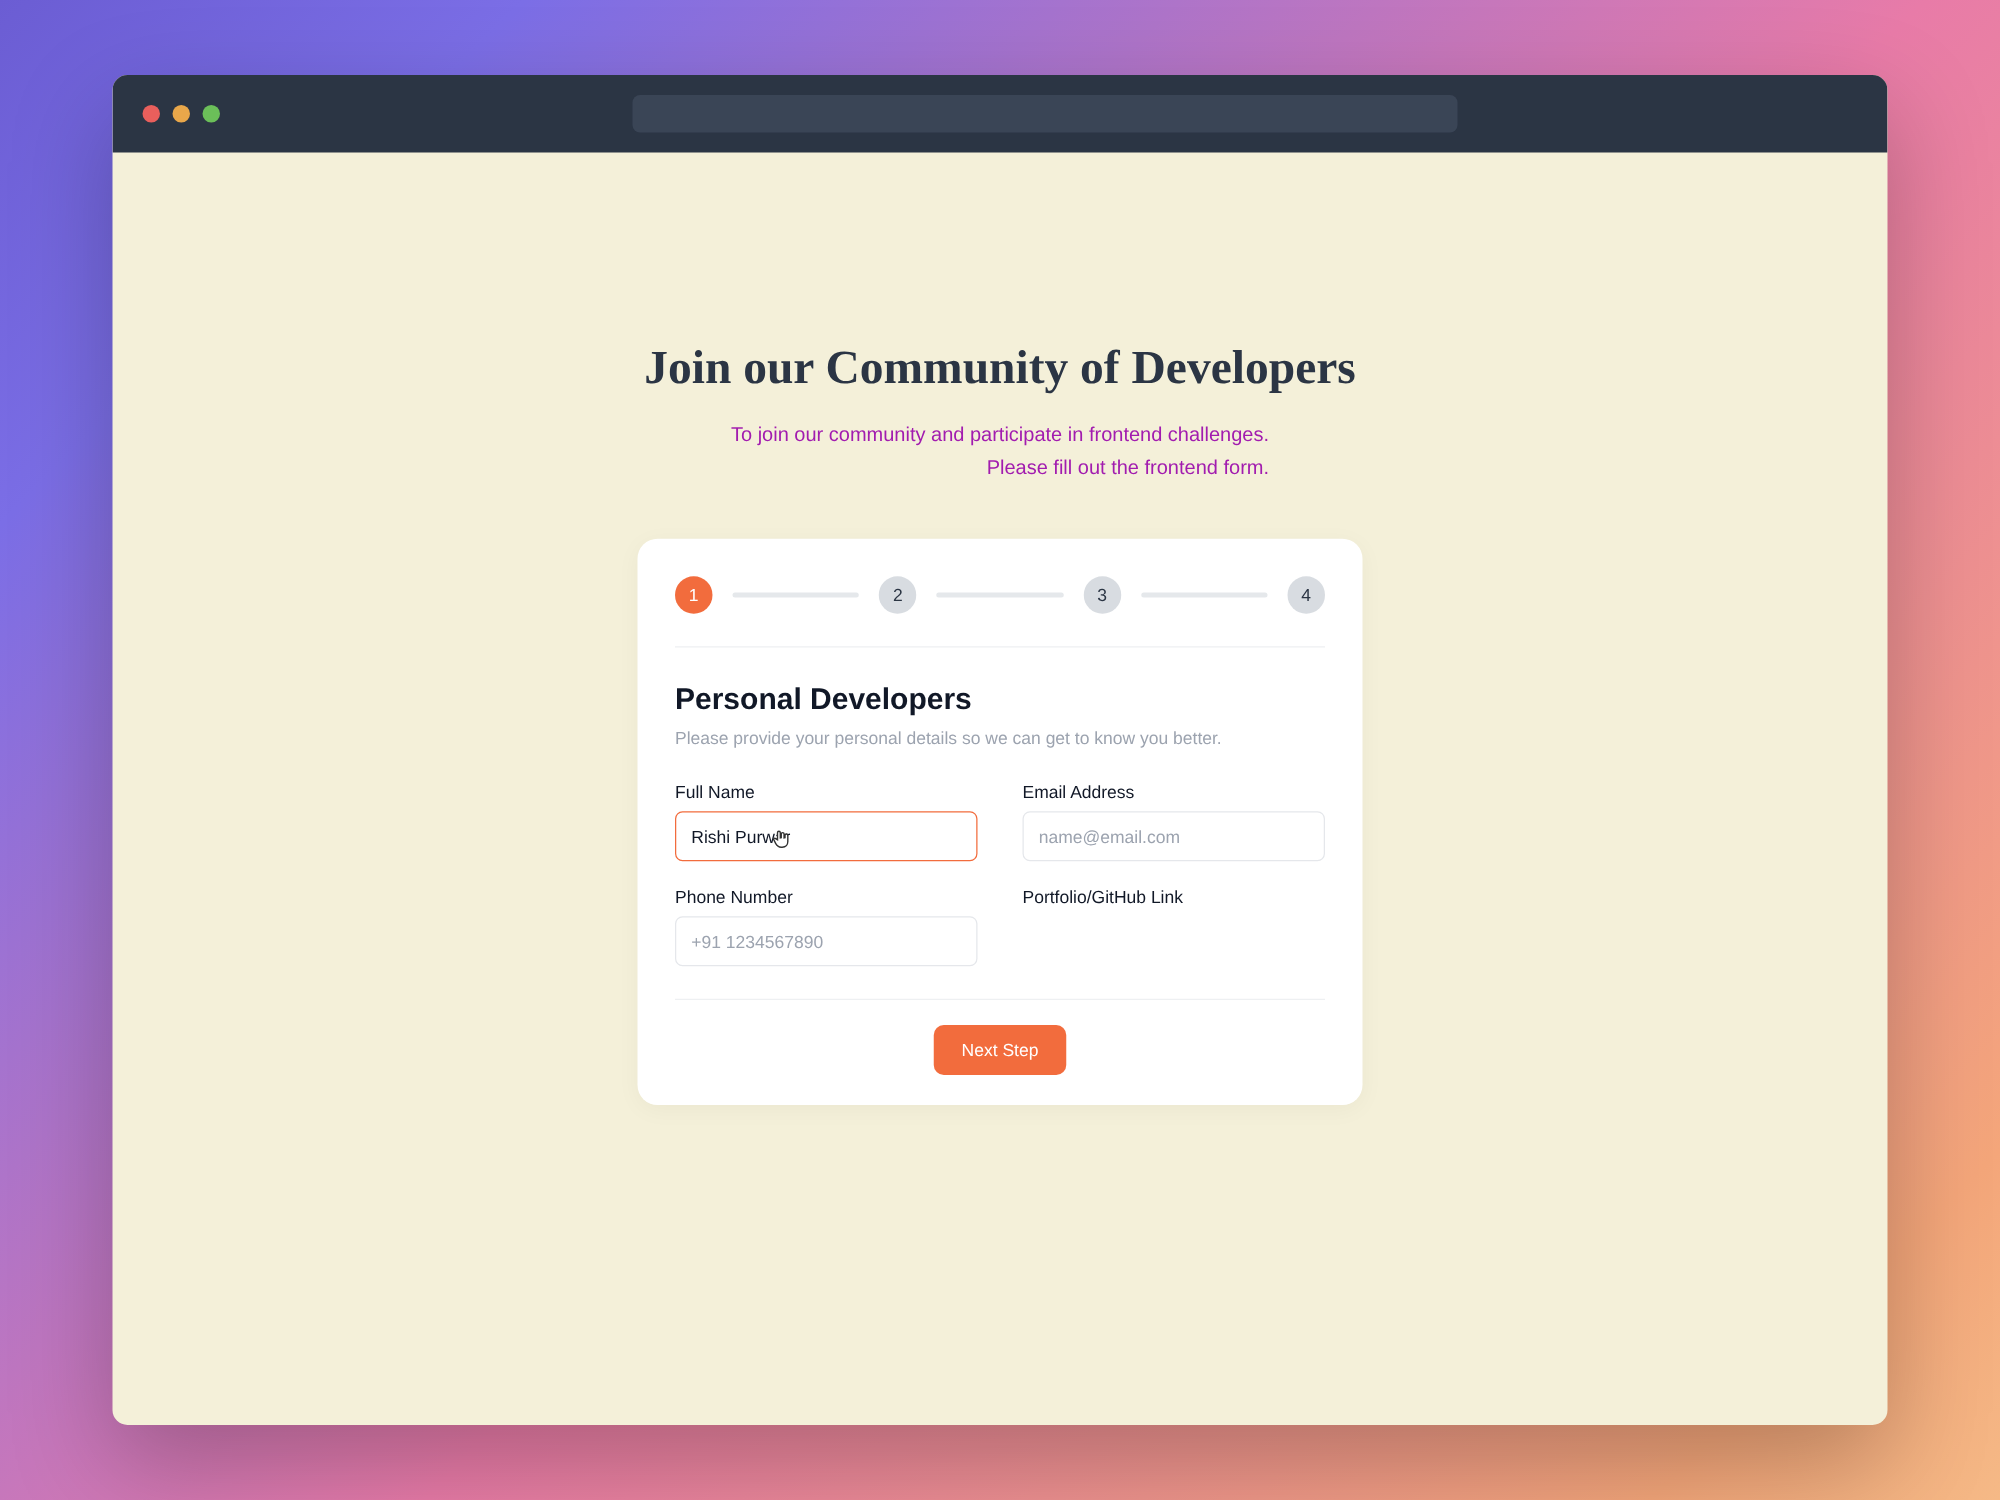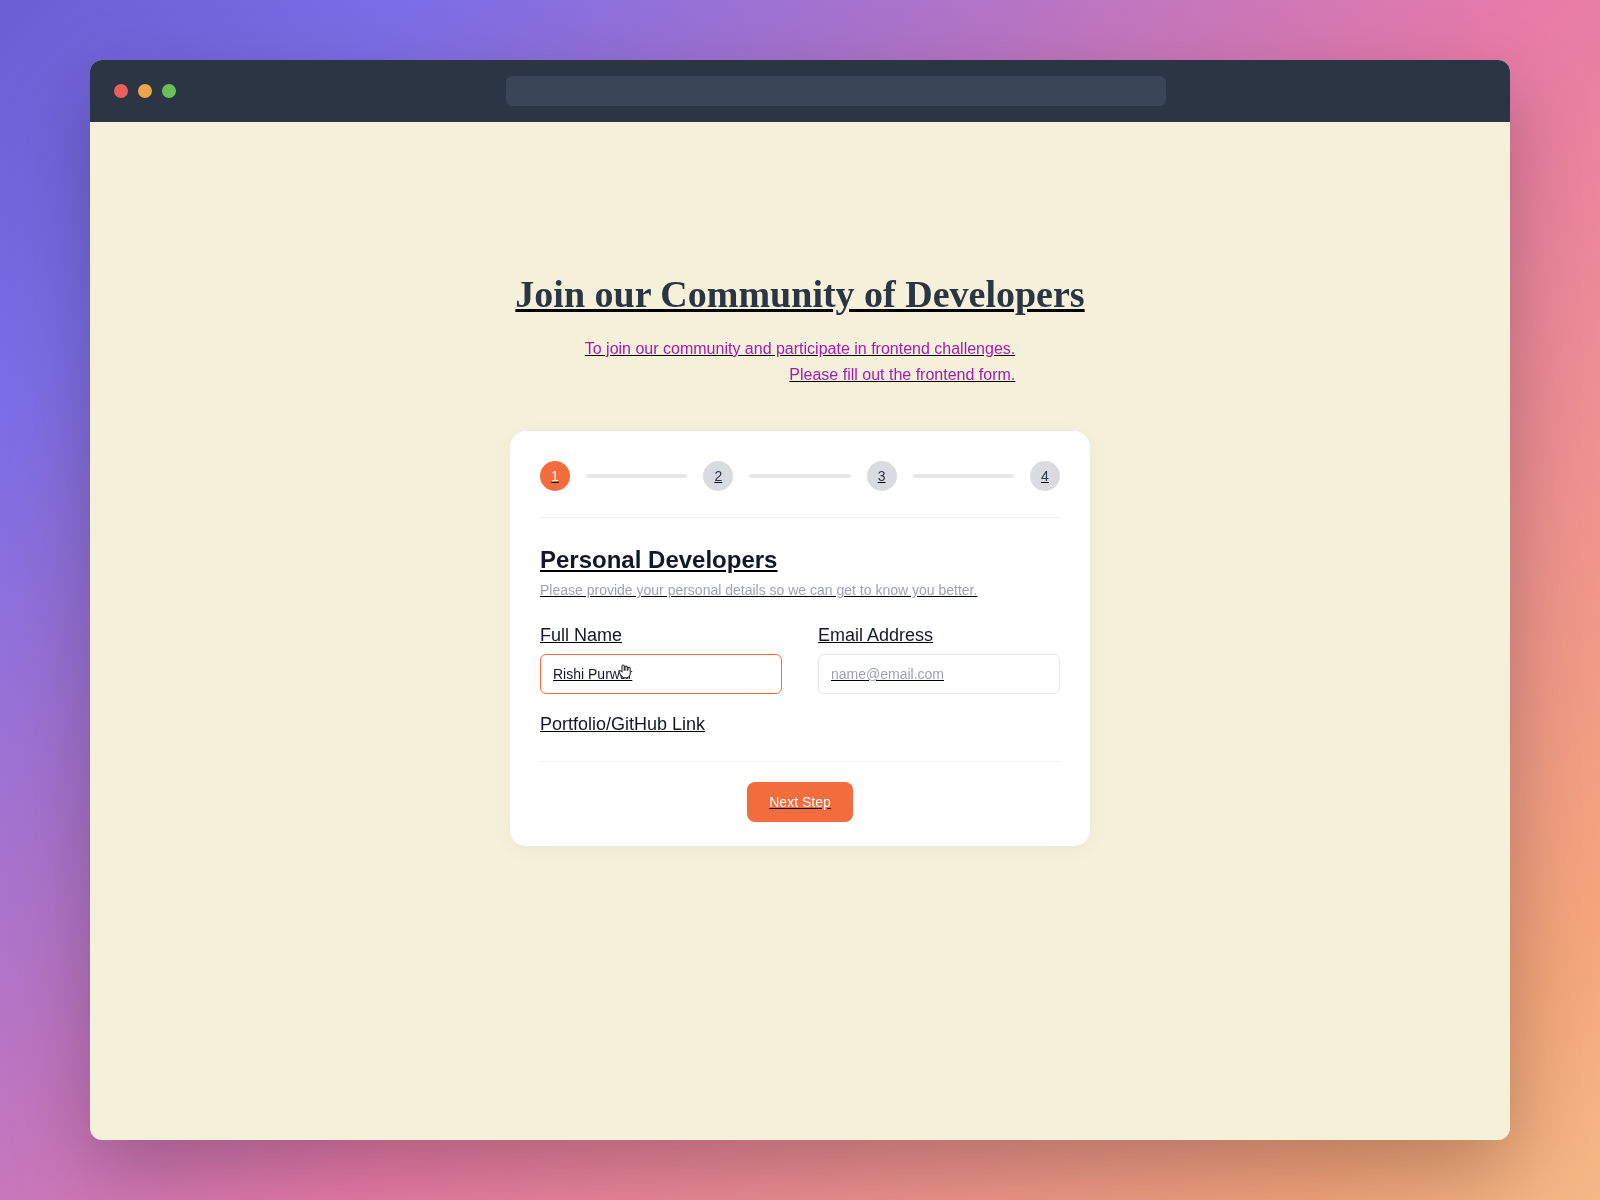--- a/index.html
+++ b/index.html
@@ -16,21 +16,20 @@
 .browser-window {
   width: 100%;
   max-width: 1420px;
   height: 1080px;
   background: #f4f0d9;
   border-radius: 12px;
   overflow: hidden;
   box-shadow: 0 30px 80px rgba(0,0,0,0.25);
   display: flex;
   flex-direction: column;
-  text-decoration: underline;
 }
 .browser-chrome {
   background: #2b3544;
   height: 62px;
   display: flex;
   align-items: center;
   padding: 0 24px;
   gap: 10px;
 }
 .traffic-light {
@@ -121,21 +120,21 @@
 }
 .form-grid {
   display: grid;
   grid-template-columns: 1fr 1fr;
   gap: 20px 36px;
   padding-bottom: 26px;
   border-bottom: 1px solid #eef0f2;
 }
 .form-field { display: flex; flex-direction: column; gap: 8px; position: relative; }
 .field-label {
-  font-size: 18px;
+  font-size: 14px;
   font-weight: 500;
   color: #111827;
 }
 .text-input {
   height: 40px;
   border: 1px solid #e5e7eb;
   border-radius: 6px;
   padding: 0 12px;
   font-size: 14px;
   color: #111827;
@@ -209,20 +208,24 @@
               <path d="M8 13V5.5a1.5 1.5 0 0 1 3 0V11l1-.2V7a1.5 1.5 0 0 1 3 0v4l1-.2V8.5a1.5 1.5 0 0 1 3 0V15c0 3-2 6-6 6h-1c-3 0-5-2-6-4l-2-4c-.5-1 .5-2 1.5-1.5L8 13Z" fill="#fff"></path>
             </svg>
           </span>
         </div>
 
         <div class="form-field">
           <label class="field-label">Email Address</label>
           <input type="text" class="text-input" placeholder="name@email.com" style="">
         </div>
 
+        <div class="form-field">
+          <label class="field-label">Phone Number</label>
+          <input type="text" class="text-input" placeholder="+91 1234567890" style="">
+        </div>
 
         <div class="form-field">
           <label class="field-label">Portfolio/GitHub Link</label>
         </div>
       </div>
 
       <div class="actions">
         <button class="btn-primary">Next Step</button>
       </div>
     </div>

